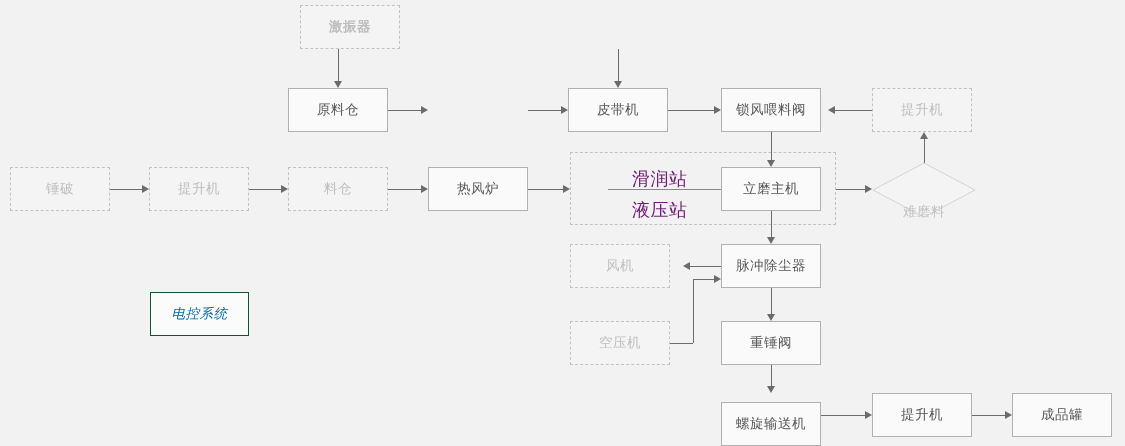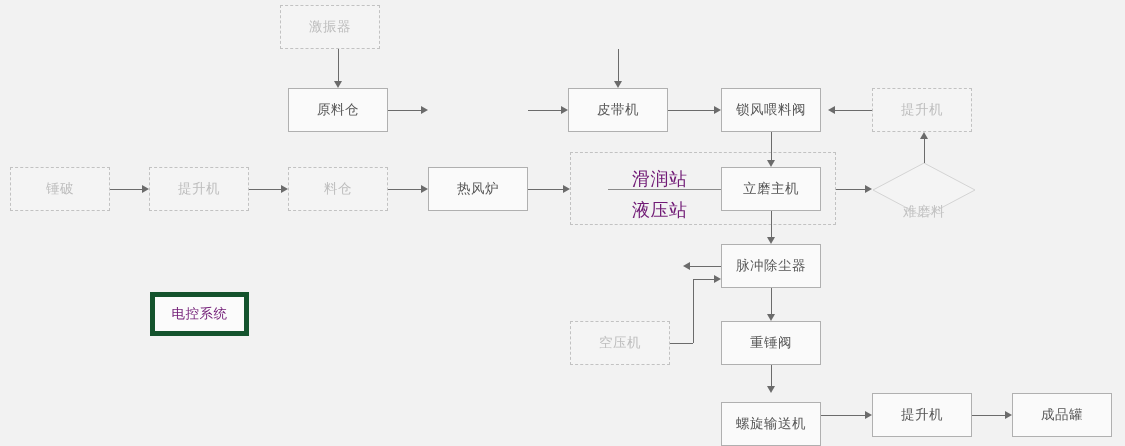--- a/index.html
+++ b/index.html
@@ -33,22 +33,23 @@
     border: 1px solid #b0b0b0;
     color: #555555;
   }
   .node.inactive {
     background: #f4f4f4;
     border: 1px dashed #c2c2c2;
     color: #bdbdbd;
   }
   .node.strong {
     background: #fbfbfb;
-    border: 5px solid #14532d;
-    color: #701a75;
+    border: 1px solid #14532d;
+    color: #0369a1;
+    font-style: italic;
   }
 
   
   .group-box {
     position: absolute;
     box-sizing: border-box;
     border: 1px dashed #c2c2c2;
     background: transparent;
   }
   .group-label {
@@ -117,21 +118,21 @@
     border-left: 4px solid transparent;
     border-right: 4px solid transparent;
     border-bottom: 7px solid #6b6b6b;
   }
 </style>
 </head>
 <body>
 
 <div id="canvas">
 
-  <div class="node inactive" style="left:280px;top:5px;width:100px;height:44px;">
+  <div class="node inactive" style="left:300px;top:5px;width:100px;height:44px;font-weight:bold;">
     <span>激振器</span>
   </div>
 
 
   <div class="node active" style="left:288px;top:88px;width:100px;height:44px;">
     <span>原料仓</span>
   </div>
 
 
   <div class="node active" style="left:568px;top:88px;width:100px;height:44px;">
@@ -174,20 +175,23 @@
     <span>立磨主机</span>
   </div>
 
   <div class="diamond-wrap" style="left:872px;top:162px;width:104px;height:56px;align-items:flex-end;">
     <svg class="diamond-shape" viewBox="0 0 104 56" preserveAspectRatio="none">
       <polygon points="52,1 103,28 52,55 1,28" fill="#f4f4f4" stroke="#d4d4d4" stroke-width="1"></polygon>
     </svg>
     <span class="diamond-label">难磨料</span>
   </div>
 
+  <div class="node inactive" style="left:570px;top:244px;width:100px;height:44px;">
+    <span>风机</span>
+  </div>
 
   <div class="node active" style="left:721px;top:244px;width:100px;height:44px;">
     <span>脉冲除尘器</span>
   </div>
 
   <div class="node strong" style="left:150px;top:292px;width:99px;height:44px;">
     <span>电控系统</span>
   </div>
 
   <div class="node inactive" style="left:570px;top:321px;width:100px;height:44px;">

